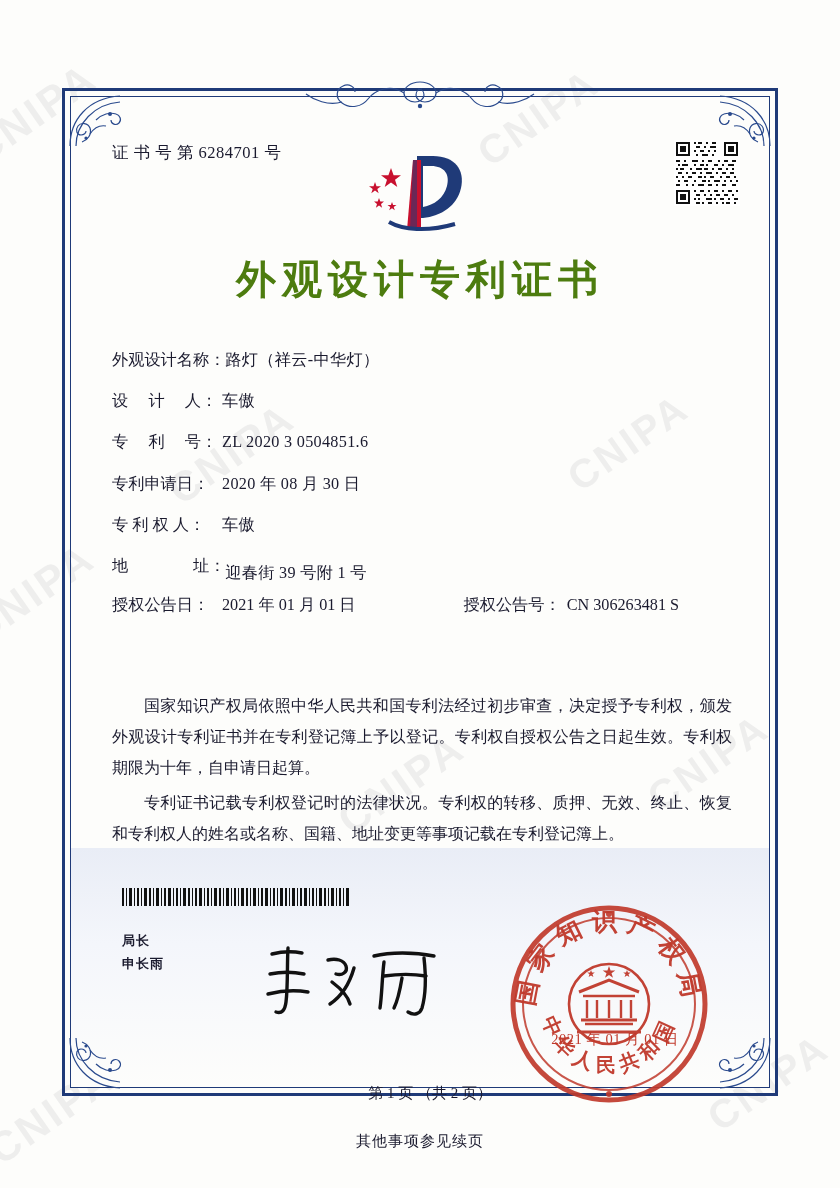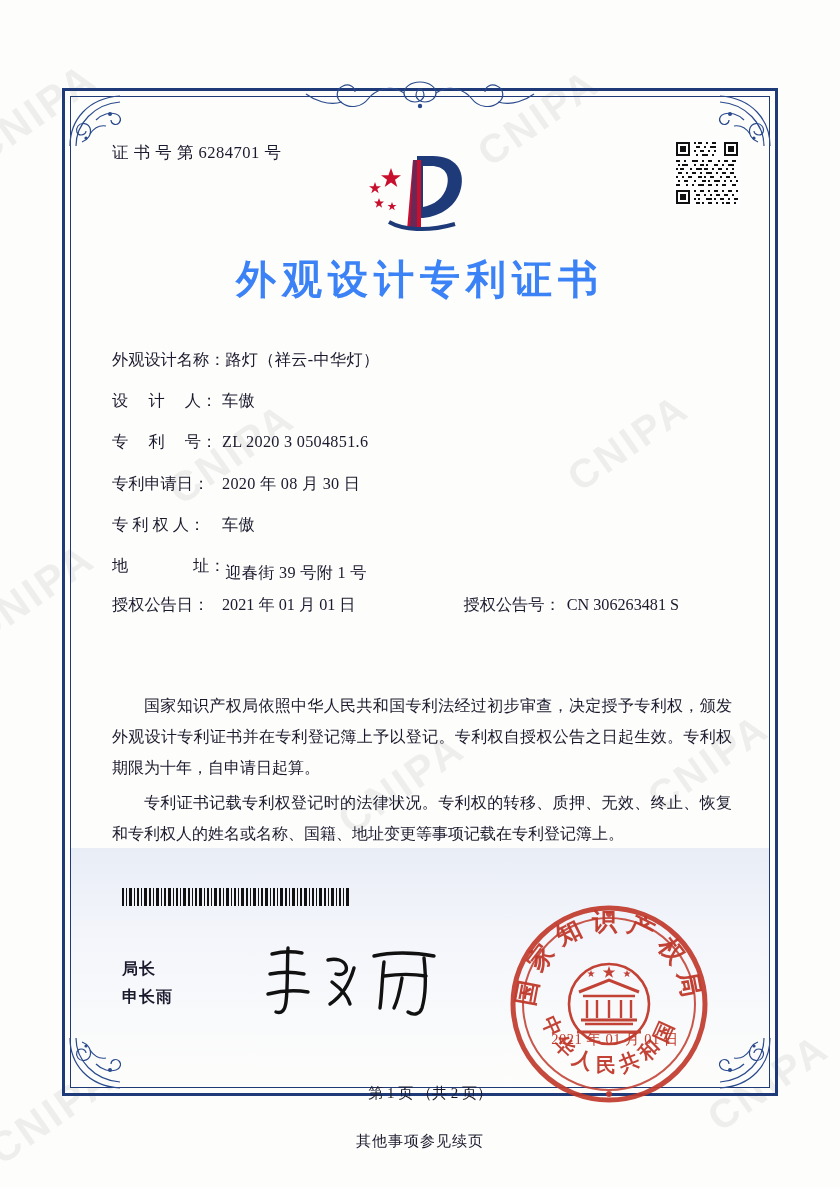--- a/index.html
+++ b/index.html
@@ -96,21 +96,21 @@
 
   
   .title {
     position: absolute;
     left: 0; right: 0; top: 252px;
     text-align: center;
     font-family: Liberation Serif, serif;
     font-weight: bold;
     font-size: 40px;
     letter-spacing: 6px;
-    color: #3b82f6;
+    color: #4d7c0f;
   }
 
   
   .fields {
     position: absolute;
     left: 112px; top: 352px;
     width: 620px;
     font-size: 16.2px;
     line-height: 1;
   }
@@ -156,25 +156,26 @@
   }
   .barcode {
     position: absolute;
     left: 122px; top: 888px;
     width: 228px; height: 18px;
   }
   .barcode svg { display:block; width:100%; height:100%; }
 
   .sig-label {
     position: absolute;
-    left: 122px; top: 955px;
-    font-size: 16px;
+    left: 122px; top: 931px;
+    font-size: 13px;
     font-weight: bold;
     line-height: 1.75;
     letter-spacing: 1px;
+    font-family: Liberation Mono, monospace;
   }
   .signature {
     position: absolute;
     left: 258px; top: 938px;
     width: 200px; height: 82px;
     color: #111;
   }
   .signature svg { width:100%; height:100%; display:block; }
 
   

